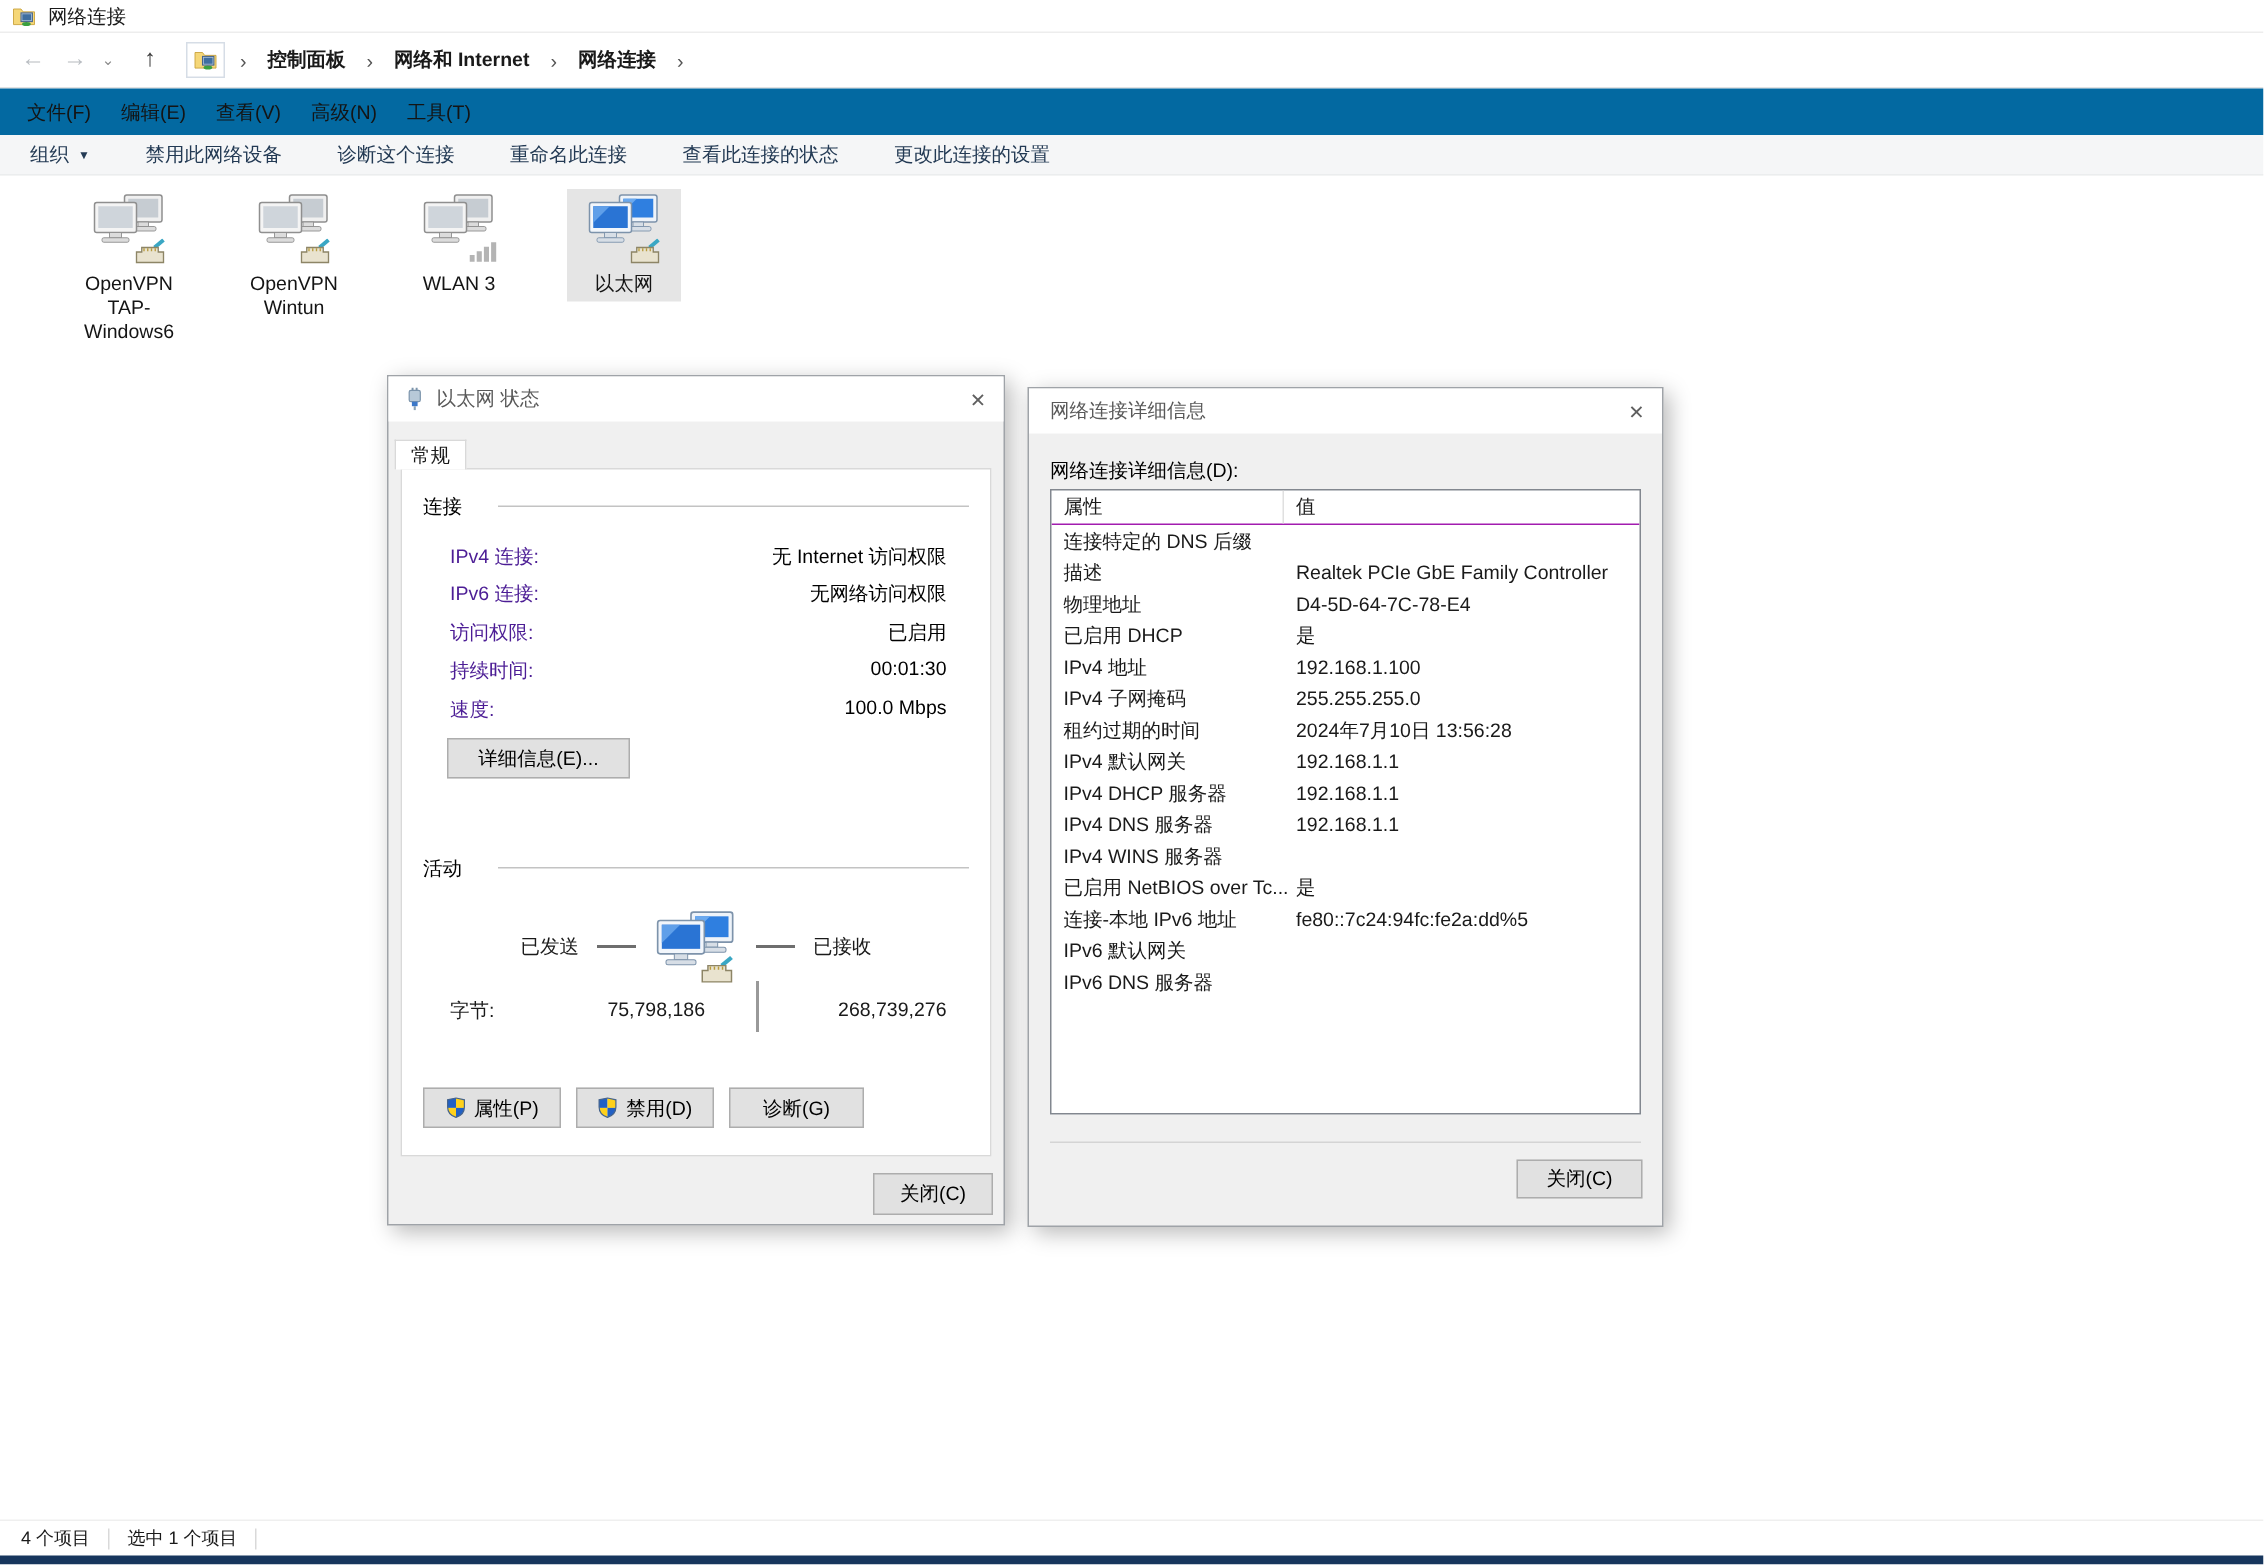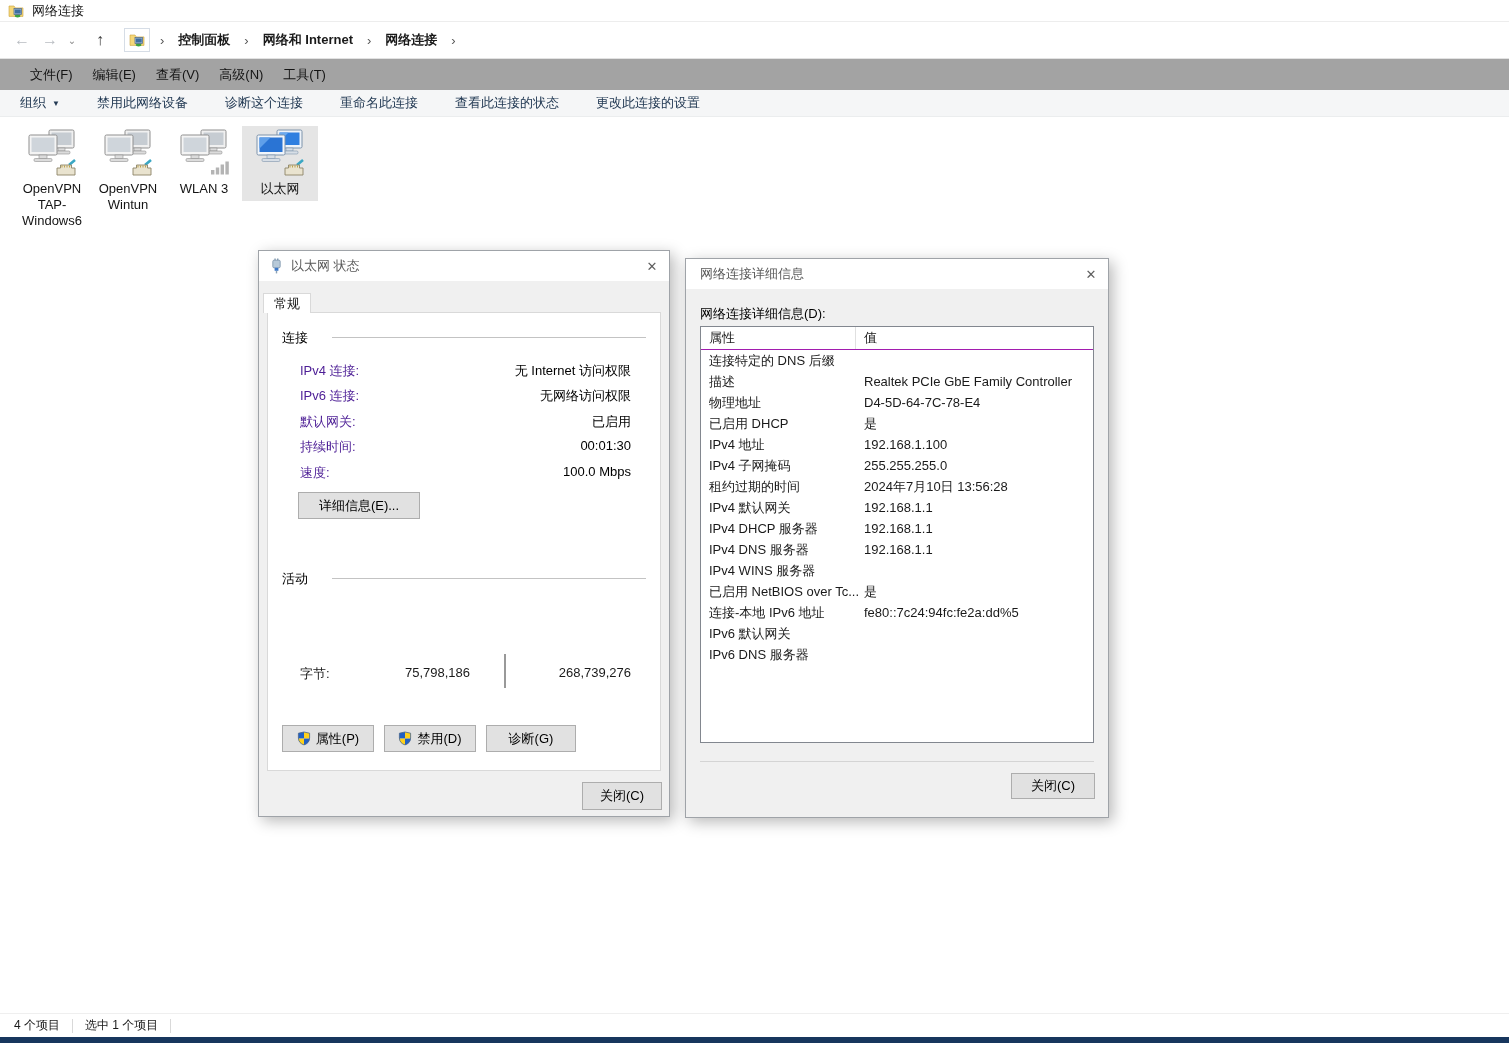--- a/index.html
+++ b/index.html
@@ -19,31 +19,31 @@
   .nav-arrow { width:28px; text-align:center; font-size:16px; }
   .nav-arrow.disabled { color:#b9bdc2; }
   .nav-arrow.enabled { color:#3c3c3c; }
   .nav-chev { width:16px; text-align:center; font-size:10px; color:#8a8a8a; }
   .addr-icon-box { width:26px; height:24px; margin-left:10px; border:1px solid #d6dde6;
     display:flex; align-items:center; justify-content:center; background:#fff; }
   .breadcrumb { display:flex; align-items:center; gap:14px; margin-left:10px; }
   .crumb { color:#1a1a1a;font-weight:bold; }
   .crumb-sep { color:#555; font-size:13px; }
   .menubar { position:absolute; left:0; top:59px; right:0; height:31px;
-    display:flex; align-items:center; padding-left:20px; background:#a3a3a3; }
+    display:flex; align-items:center; padding-left:8px; background:#0369a1; }
   .menu-item { padding:0 10px; color:#141414; }
   .toolbar { position:absolute; left:0; top:90px; right:0; height:27px;
     display:flex; align-items:center; gap:37px; padding-left:20px;
     background:#f5f6f7; border-bottom:1px solid #ebedee; color:#233a54; }
   .tool-item { display:flex; align-items:center; gap:6px; white-space:nowrap; }
   .tool-caret { font-size:8px; color:#233a54; }
   
   .items { position:absolute; left:14px; top:126px; display:flex; align-items:flex-start; }
   .conn-item { width:76px; display:flex; flex-direction:column; align-items:center;
-    padding:3px 2px 4px 2px; }
+    padding:3px 2px 4px 2px;margin-left:34px; }
   .conn-item.selected { background:#e5e5e5; }
   .conn-icon { width:50px; height:48px; position:relative; }
   .conn-label { margin-top:4px; text-align:center; line-height:16px;
     overflow-wrap:anywhere; color:#141414; }
   
   .dialog { position:absolute; background:#f0f0f0; border:1px solid #9fa3a8;
     box-shadow:4px 4px 14px rgba(0,0,0,.28); }
   .dlg-titlebar { position:absolute; left:0; top:0; right:0; height:30px; background:#fff;
     display:flex; align-items:center; padding-left:10px; gap:7px; }
   .dlg-title { color:#595959; font-size:13px; }
@@ -267,37 +267,51 @@
 
     <div class="st-row" style="top:49px">
       <span class="lbl">IPv4 连接:</span>
       <span class="val">无 Internet 访问权限</span>
     </div>
     <div class="st-row" style="top:74px">
       <span class="lbl">IPv6 连接:</span>
       <span class="val">无网络访问权限</span>
     </div>
     <div class="st-row" style="top:100px">
-      <span class="lbl">默认网关:</span>
+      <span class="lbl">访问权限:</span>
       <span class="val">已启用</span>
     </div>
     <div class="st-row" style="top:125px">
       <span class="lbl">持续时间:</span>
       <span class="val">00:01:30</span>
     </div>
     <div class="st-row" style="top:151px">
       <span class="lbl">速度:</span>
       <span class="val">100.0 Mbps</span>
     </div>
 
     <button class="btn" style="left:30px; top:179px; width:122px; height:27px">详细信息(E)...</button>
 
     <span class="grp-label" style="top:257px">活动</span>
     <span class="grp-line" style="left:64px; right:14px; top:265px"></span>
 
+    <div class="activity-row">
+      <span>已发送</span>
+      <span class="act-dash"></span>
+      <span style="position:relative; width:56px; height:48px">
+        <svg width="56" height="40" viewBox="0 0 50 36">
+            <use href="#mon-blue"></use>
+          </svg>
+        <svg width="26" height="20" viewBox="0 0 24 18" style="position:absolute;right:0;bottom:-2px">
+            <use href="#rj45"></use>
+          </svg>
+      </span>
+      <span class="act-dash"></span>
+      <span>已接收</span>
+    </div>
 
     <span class="bytes-lbl">字节:</span>
     <span class="bytes-sent">75,798,186</span>
     <span class="bytes-div"></span>
     <span class="bytes-recv">268,739,276</span>
 
     <button class="btn" style="left:14px; top:412px; width:92px; height:27px">
       <svg width="14" height="15" viewBox="0 0 14 15">
           <use href="#uac-shield"></use>
         </svg>

